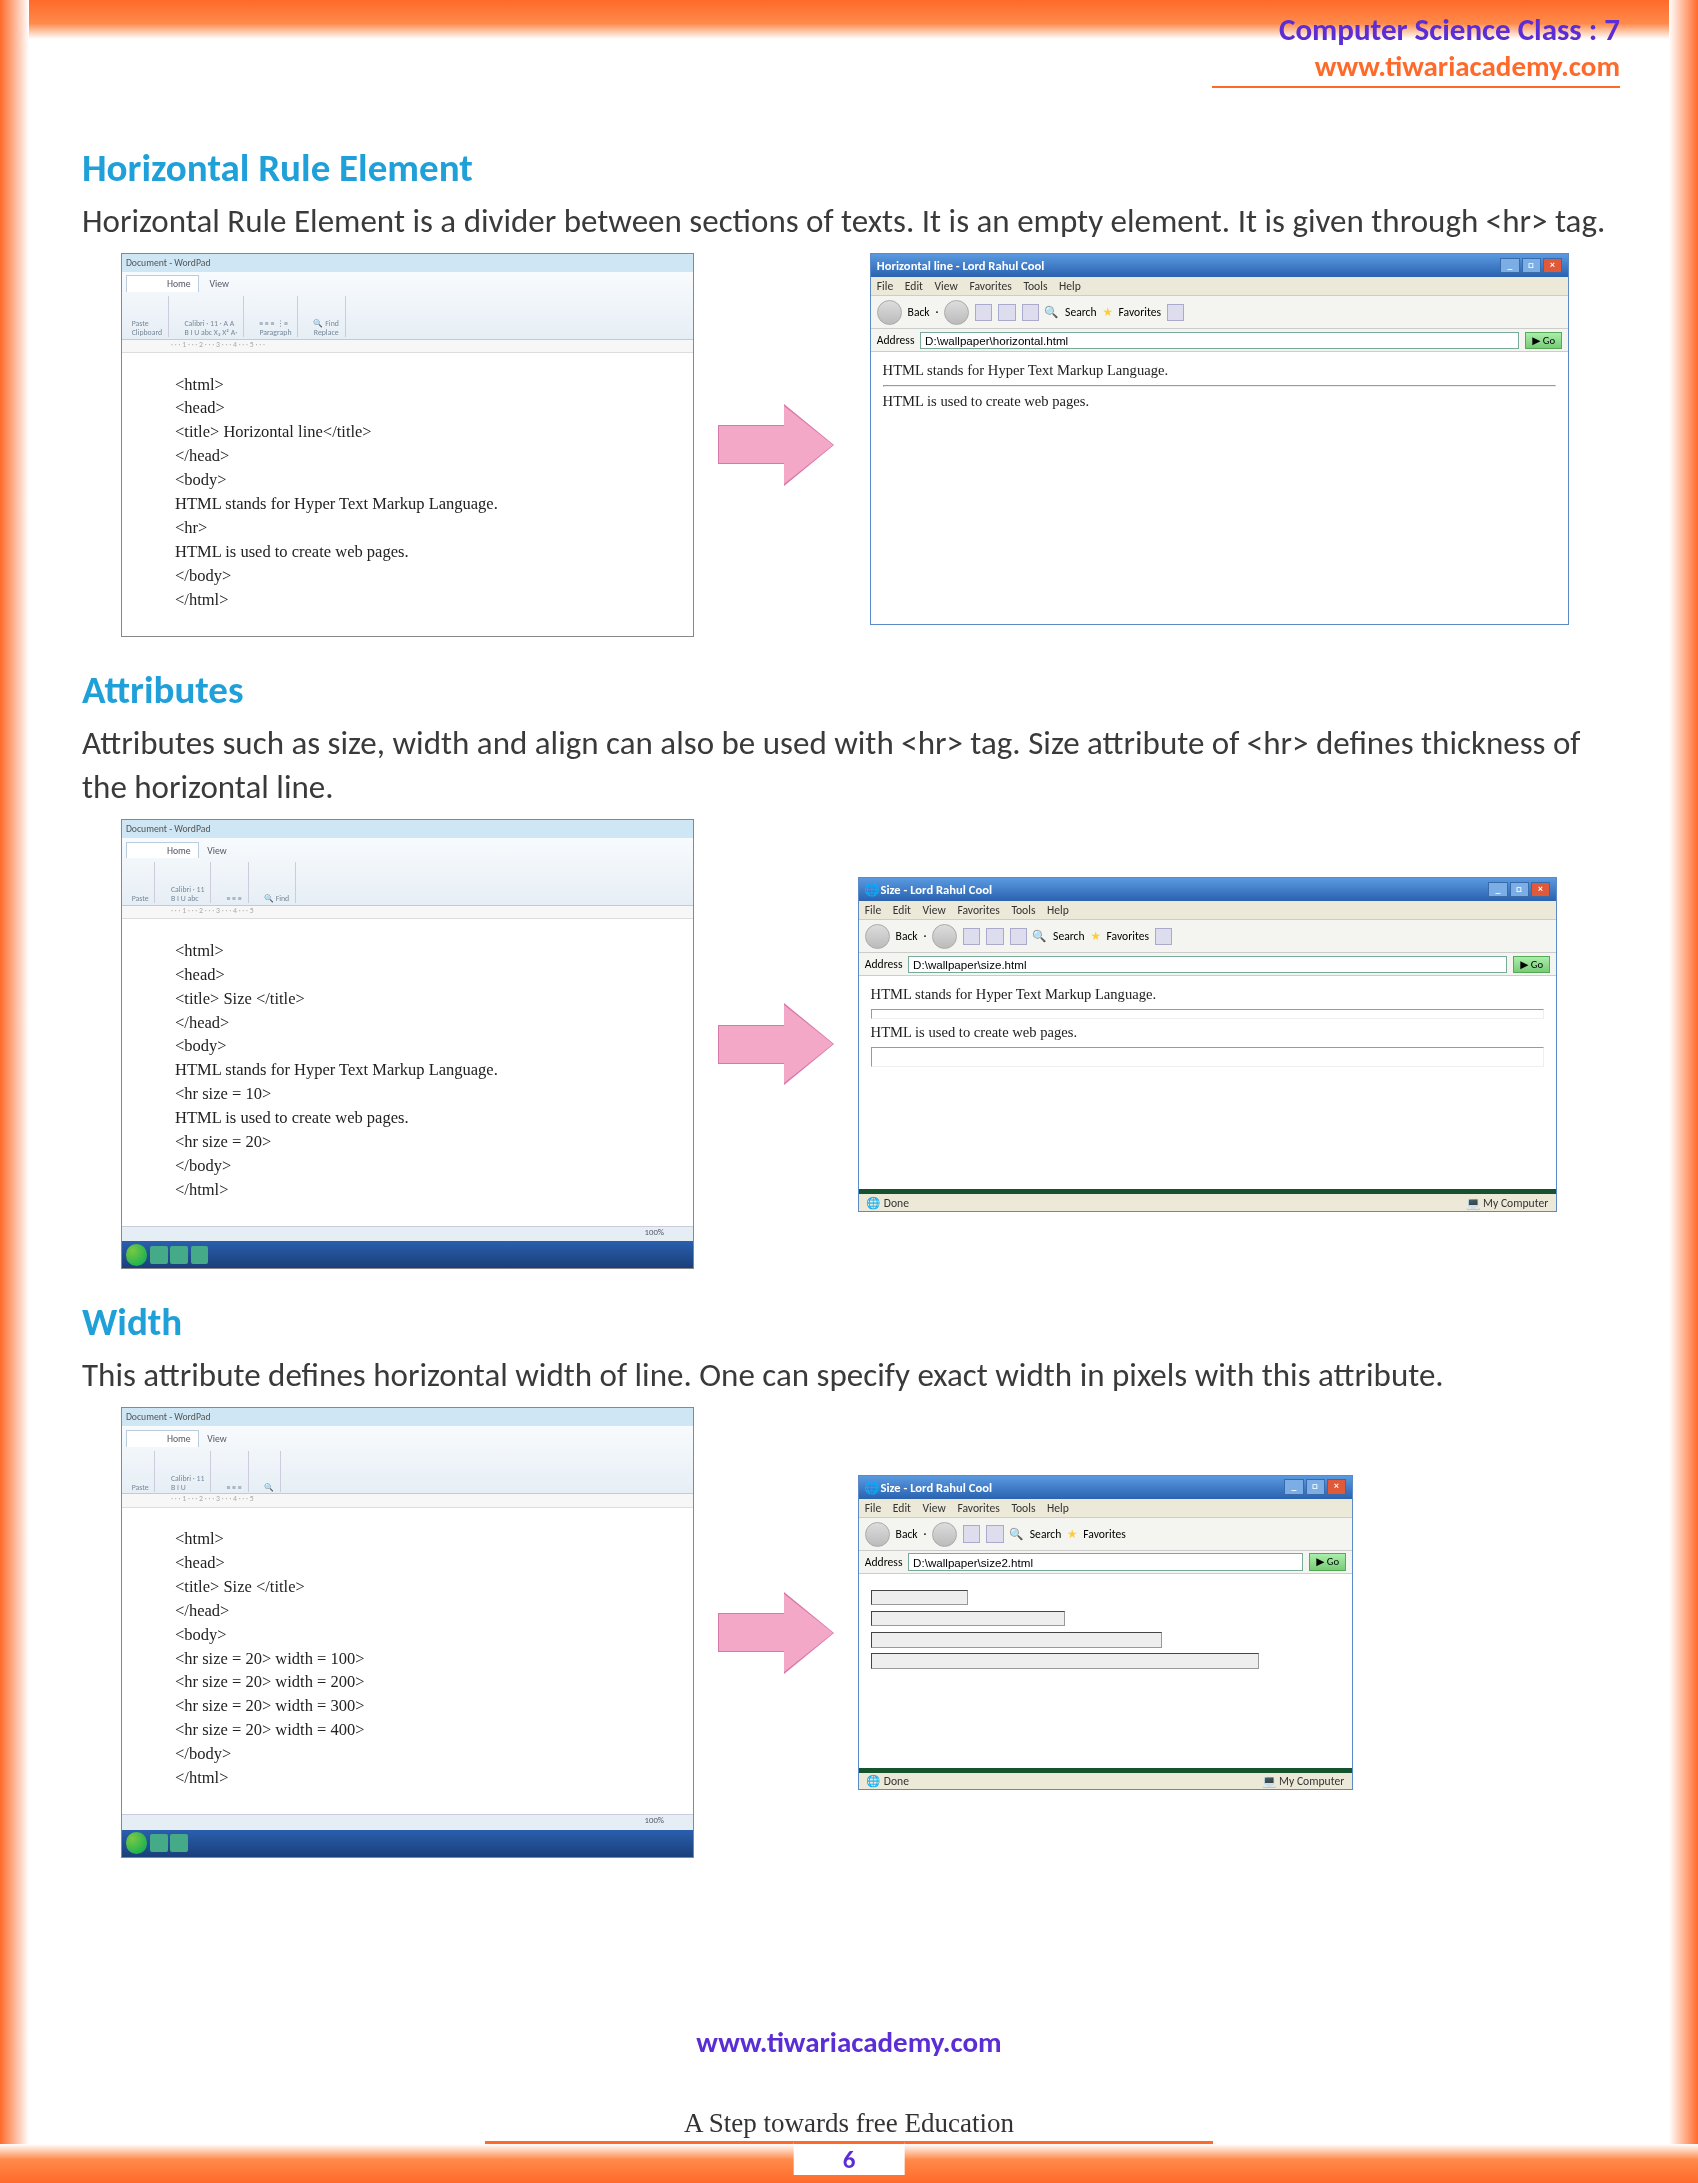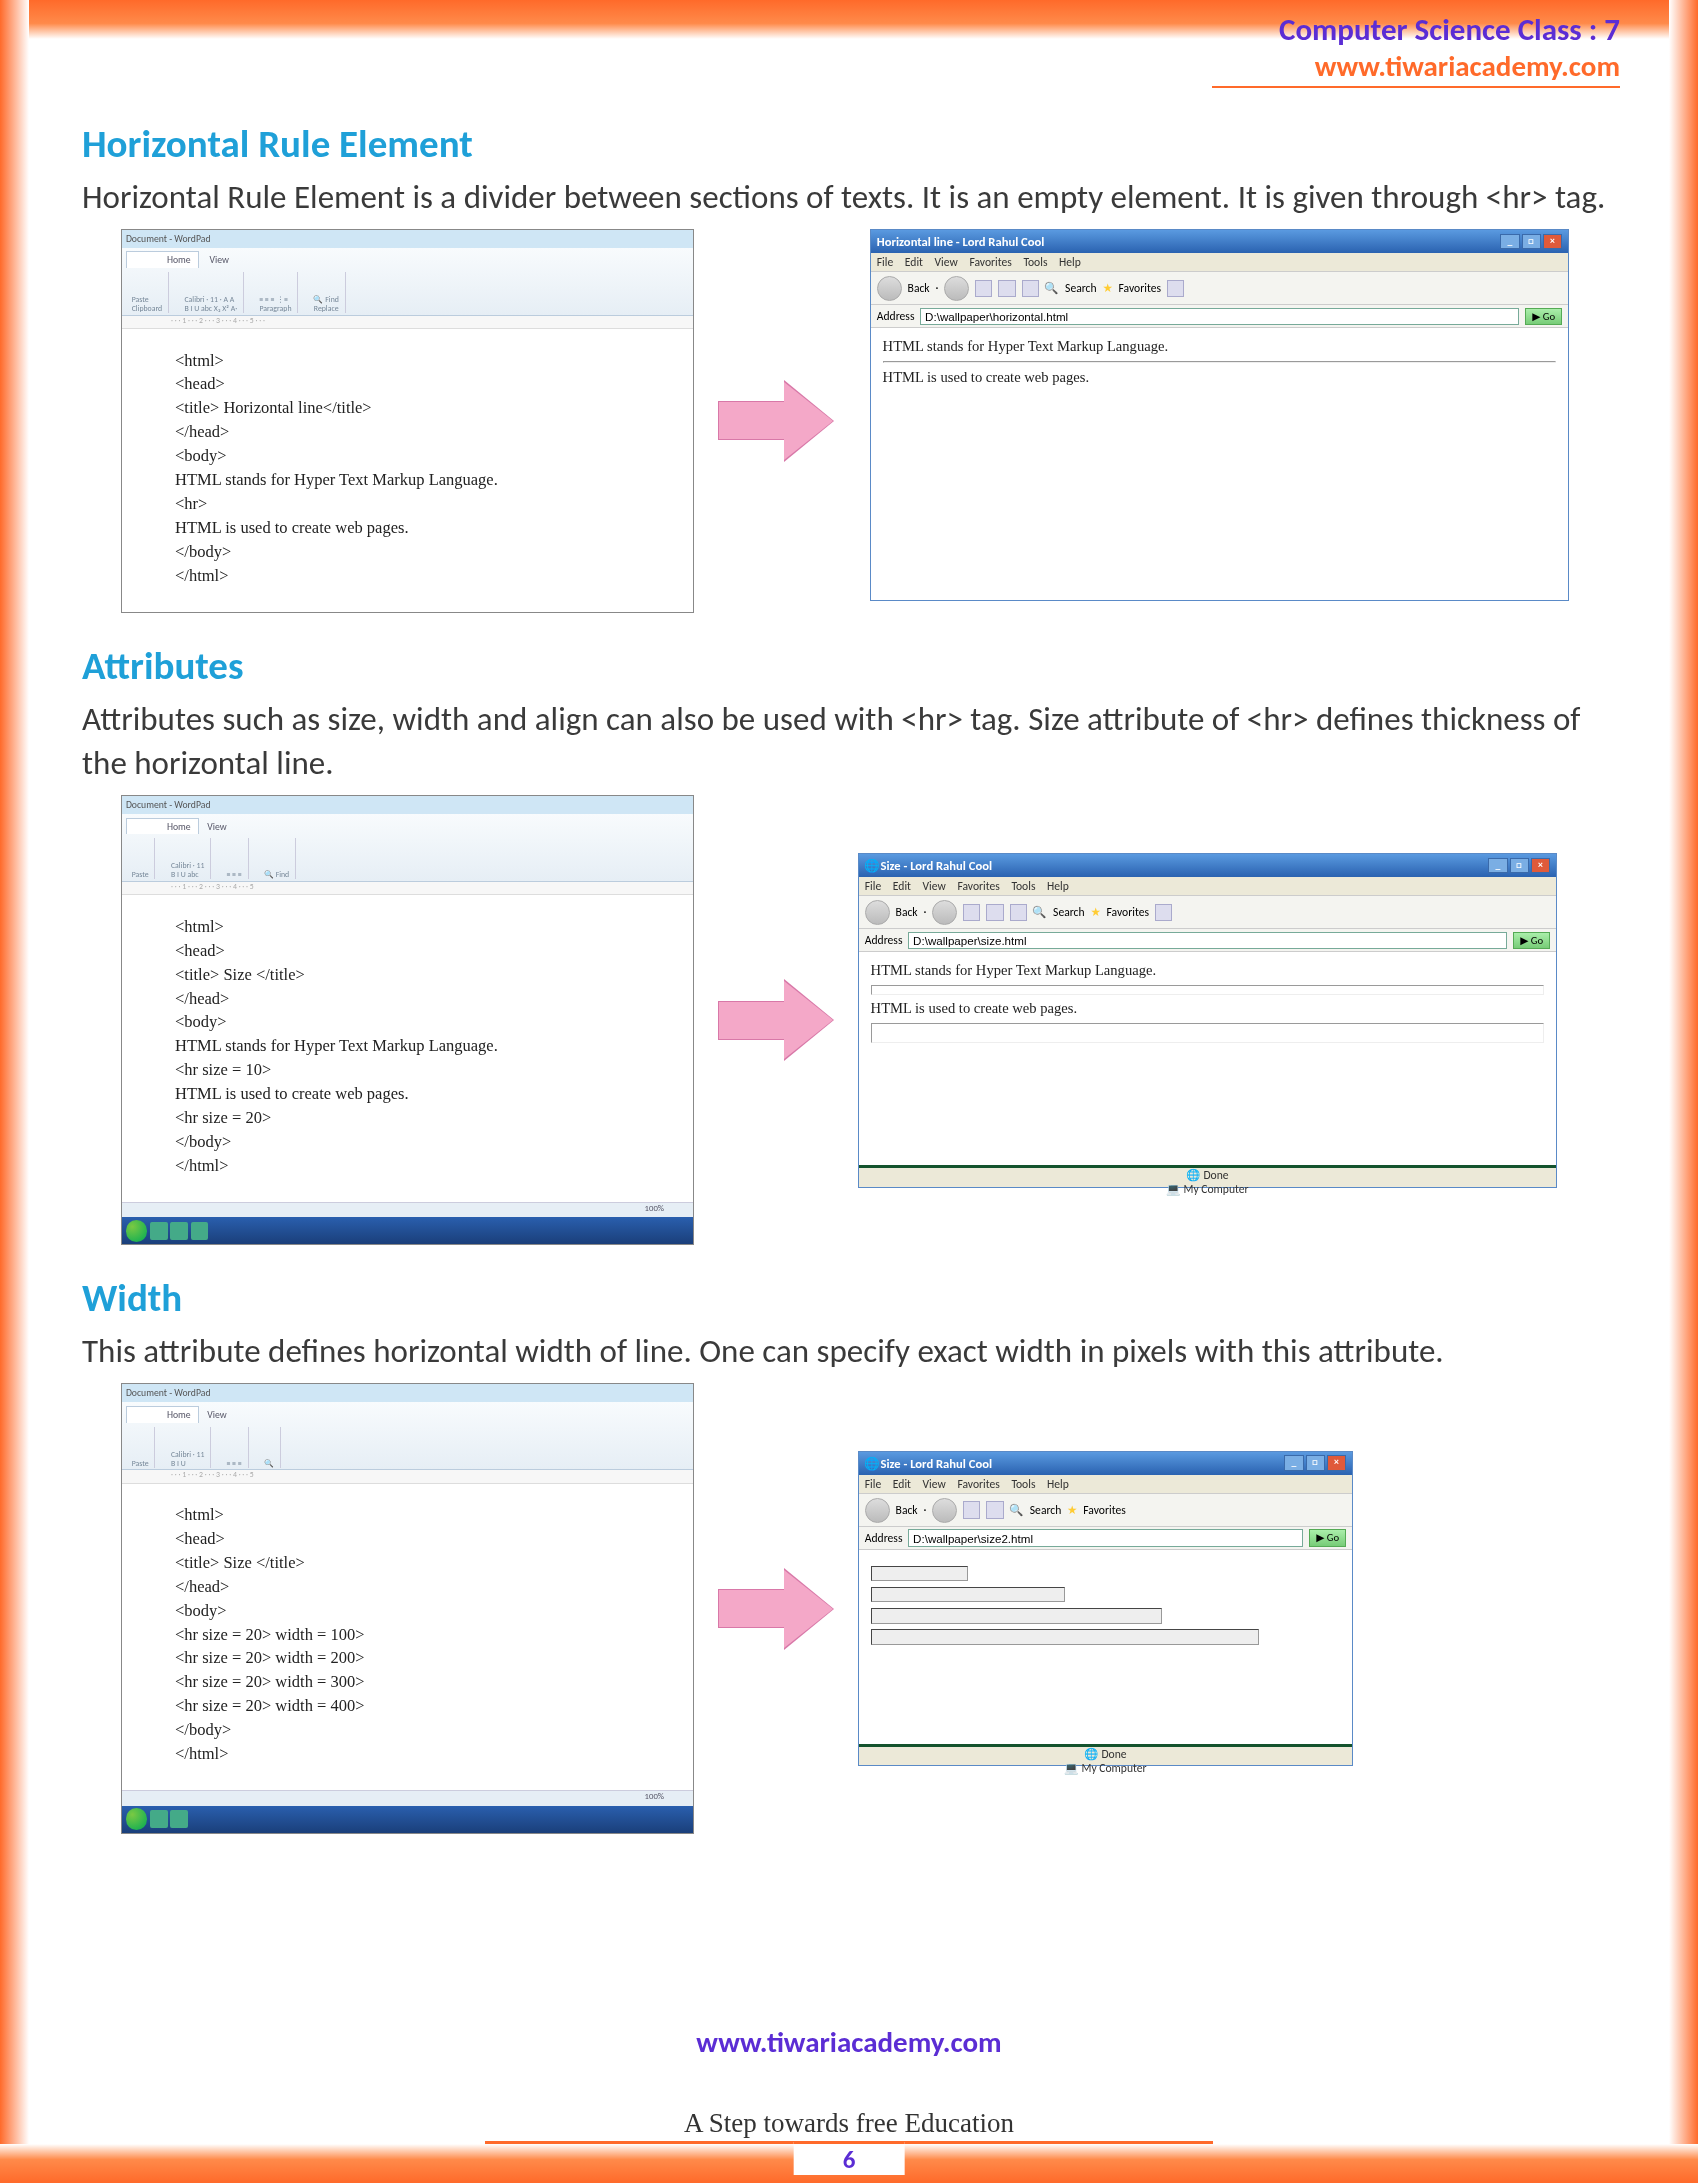--- a/index.html
+++ b/index.html
@@ -11,21 +11,21 @@
     position: relative;
   }
   .border-top { position: absolute; top: 0; left: 0; right: 0; height: 39px; background: linear-gradient(to bottom, #ff6a2a, #ff8a4a 60%, #fff); }
   .border-left { position: absolute; top: 0; left: 0; bottom: 0; width: 29px; background: linear-gradient(to right, #ff6a2a, #fff); }
   .border-right { position: absolute; top: 0; right: 0; bottom: 0; width: 29px; background: linear-gradient(to left, #ff6a2a, #fff); }
   .border-bottom { position: absolute; bottom: 0; left: 0; right: 0; height: 39px; background: linear-gradient(to top, #ff6a2a, #ff8a4a 60%, #fff); }
   .header-right { position: absolute; top: 9.7px; right: 78px; text-align: right; }
   .class-label { font-size: 31px; font-weight: bold; color: #5b2dd4; }
   .site-label { font-size: 29px; font-weight: bold; color: #ff6a2a; }
   .hr-orange { border: none; border-top: 2.9px solid #ff6a2a; margin-top: 1.9px; width: 408px; margin-left: auto; }
-  .main { position: absolute; top: 120px; left: 82px; right: 82px; }
+  .main { position: absolute; top: 144px; left: 82px; right: 82px; }
   .section-heading { font-size: 39px; font-weight: bold; color: #1fa0d8; margin-bottom: 7.8px; }
   .body-text { font-size: 33px; color: #3a3a3a; line-height: 1.35; margin-bottom: 9.7px; }
   .example-row { display: flex; align-items: center; gap: 24px; margin-bottom: 29px; margin-left: 39px; }
   .wordpad { width: 573px; border: 1px solid #888; background: #fff; font-size: 12.6px; }
   .wp-titlebar { height: 17.5px; background: #cfe6f5; display:flex; align-items:center; padding-left:3.9px; font-size:9.7px; color:#555; }
   .wp-ribbon { height: 68px; background: linear-gradient(#f8fbfd,#e6eef5); border-bottom:1px solid #bcd; padding:3.9px; font-size:8.7px; color:#556; }
   .wp-ribbon-tabs { font-size:9.7px; }
   .wp-tab { display:inline-block; padding:1.9px 7.8px; }
   .wp-tab.active { background:#fff; border:1px solid #bcd; border-bottom:none;padding-left:40px; }
   .wp-toolbar { display:flex; gap:9.7px; margin-top:3.9px; align-items:center; height:41px; }
@@ -48,21 +48,21 @@
   .br-menubar { height: 19.4px; background: #ece9d8; border-bottom:1px solid #ccc; padding-left:5.8px; font-size:11.6px; color:#333; display:flex; gap:11.6px; align-items:center; }
   .br-toolbar { height: 33px; background:#f4f4f0; border-bottom:1px solid #ccc; display:flex; align-items:center; gap:5.8px; padding:0 5.8px; font-size:11.6px; }
   .br-btn { width:25px; height:25px; border-radius:50%; background:linear-gradient(#8c8,#5a5); border:1px solid #aaa; }
   .br-btn.disabled { background:linear-gradient(#ddd,#bbb); }
   .br-icon { width:17.5px; height:17.5px; background:#dde; border:1px solid #aac; }
   .br-addr { height: 23px; background:#f4f4f0; border-bottom:1px solid #ccc; display:flex; align-items:center; padding:0 5.8px; font-size:11.6px; gap:5.8px; }
   .br-addr input { flex:1; height:17.5px; font-size:11.6px; padding:0 3.9px; border:1px solid #7a9; }
   .br-go { width:37px; height:17.5px; background:linear-gradient(#aea,#7c7); border:1px solid #5a5; font-size:10.7px; text-align:center; line-height:15.5px; }
   .br-body { padding: 9.7px 11.6px; font-family:'Times New Roman', serif; font-size:14.6px; min-height:116px; color:#222; }
   .br-body hr { margin:5.8px 0; }
-  .br-status { height:21.3px; background:#ece9d8; border-top:3px solid #14532d; display:flex; align-items:center; padding:0 7.8px; font-size:11.6px; color:#333; justify-content:space-between;flex-direction:column; }
+  .br-status { height:21.3px; background:#ece9d8; border-top:5px solid #14532d; display:flex; align-items:center; padding:0 7.8px; font-size:11.6px; color:#333; justify-content:space-between; }
   .hr-centered { margin: 3.9px auto; border: 1px inset #999; background:#eee; }
   .footer-center { position: absolute; bottom: 44px; left:0; right:0; text-align:center; }
   .footer-site { font-size: 29px; font-weight: bold; color: #5b2dd4; }
   .footer-tag { font-size: 27px; color: #333; font-family: 'Times New Roman', serif; margin-top: 48px; }
   .page-num { position:absolute; bottom:7.8px; left:50%; transform:translateX(-50%); font-size:25px; color:#5b2dd4; font-weight:bold; background:#fff; padding:0 49px 0 49px; border-top:2.9px solid #ff6a2a; z-index:5; }
   .page-num-line { position:absolute; bottom:39px; left:485px; right:485px; height:2.9px; background:#ff6a2a; z-index:4;}
   .small-browser { width: 495px; }
   .small-browser .br-body { min-height:194px; }
   .star { color:#fc3; }
 </style>

